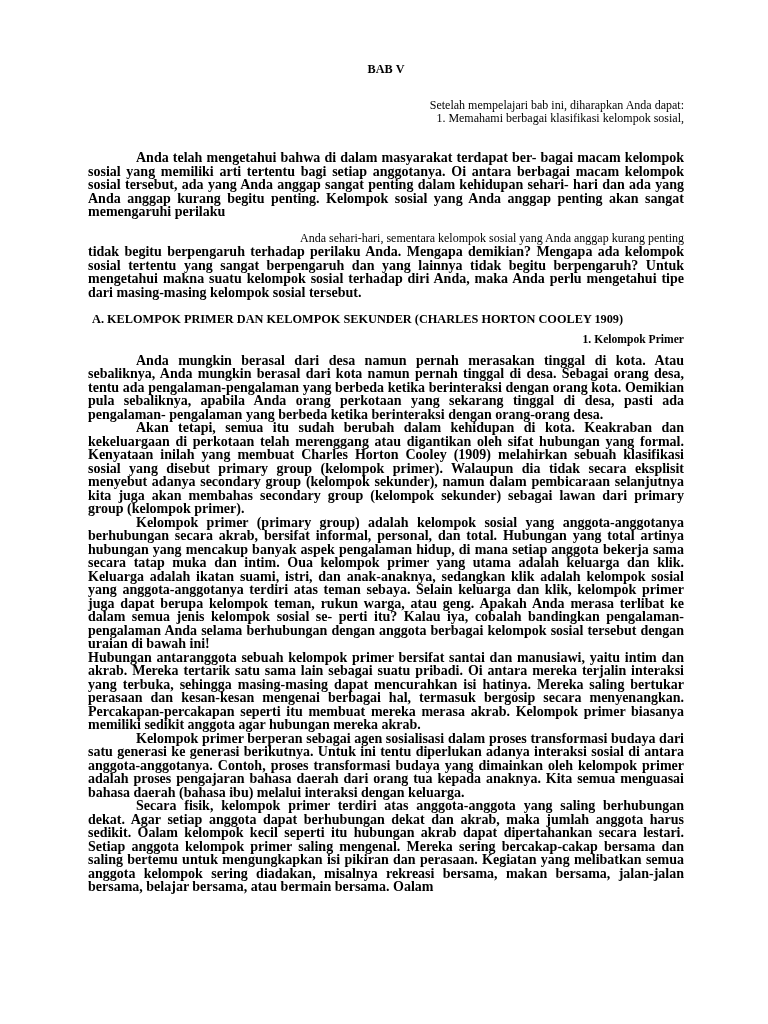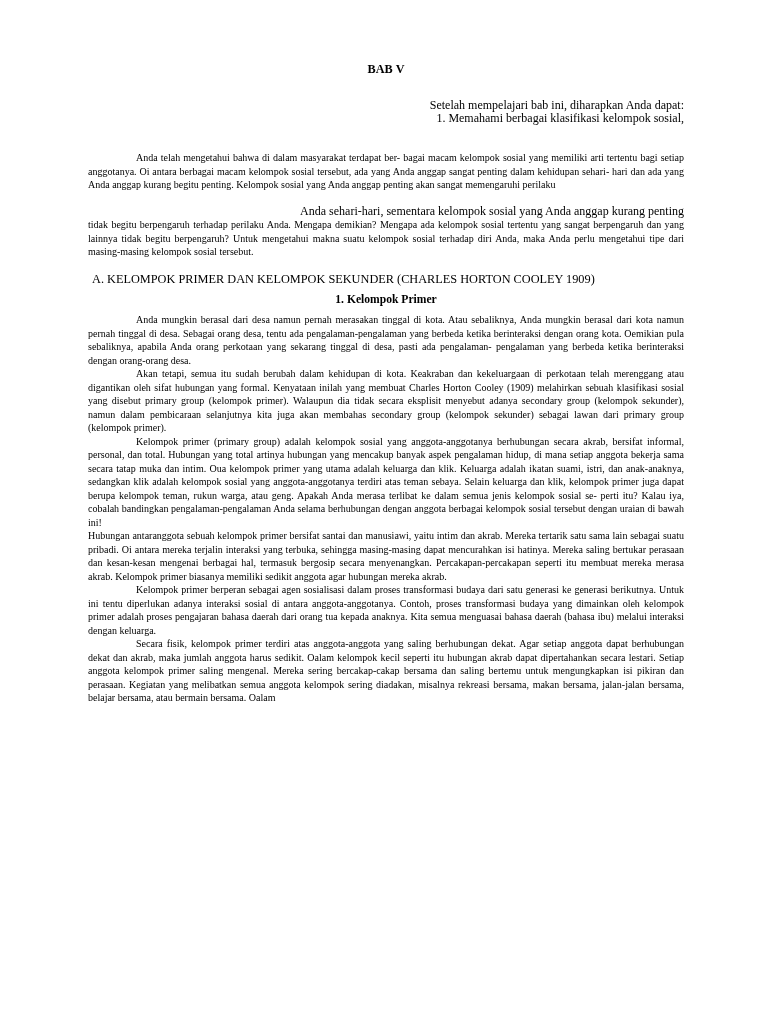--- a/index.html
+++ b/index.html
@@ -58,44 +58,46 @@
     text-align-last: left;
   }
   .keywords {
     font-style: italic;
     font-size: 11.6px;
     line-height: 13.4px;
     text-align: left;
   }
   p.body-par {
     margin: 0;
-    font-size: 10px;
+    font-size: 14px;
     line-height: 13.5px;
     text-align: justify;
     text-align-last: left;
     hyphens: none;
+    font-weight: bold;
   }
   p.indented {
     text-indent: 48px;
   }
   p.flush {
     text-indent: 0;
   }
   .section-heading {
     font-size: 12.3px;
     line-height: 14px;
     padding-left: 4px;
     text-align: left;
     white-space: nowrap;
+    font-weight: bold;
   }
   .sub-heading {
     font-size: 11.6px;
     line-height: 13.4px;
     font-weight: bold;
-    text-align: center;
+    text-align: right;
   }
 </style>
 </head>
 <body>
 
 <div class="page">
   <div class="content">
 
     <div class="title-block">
       <div>BAB V</div>

